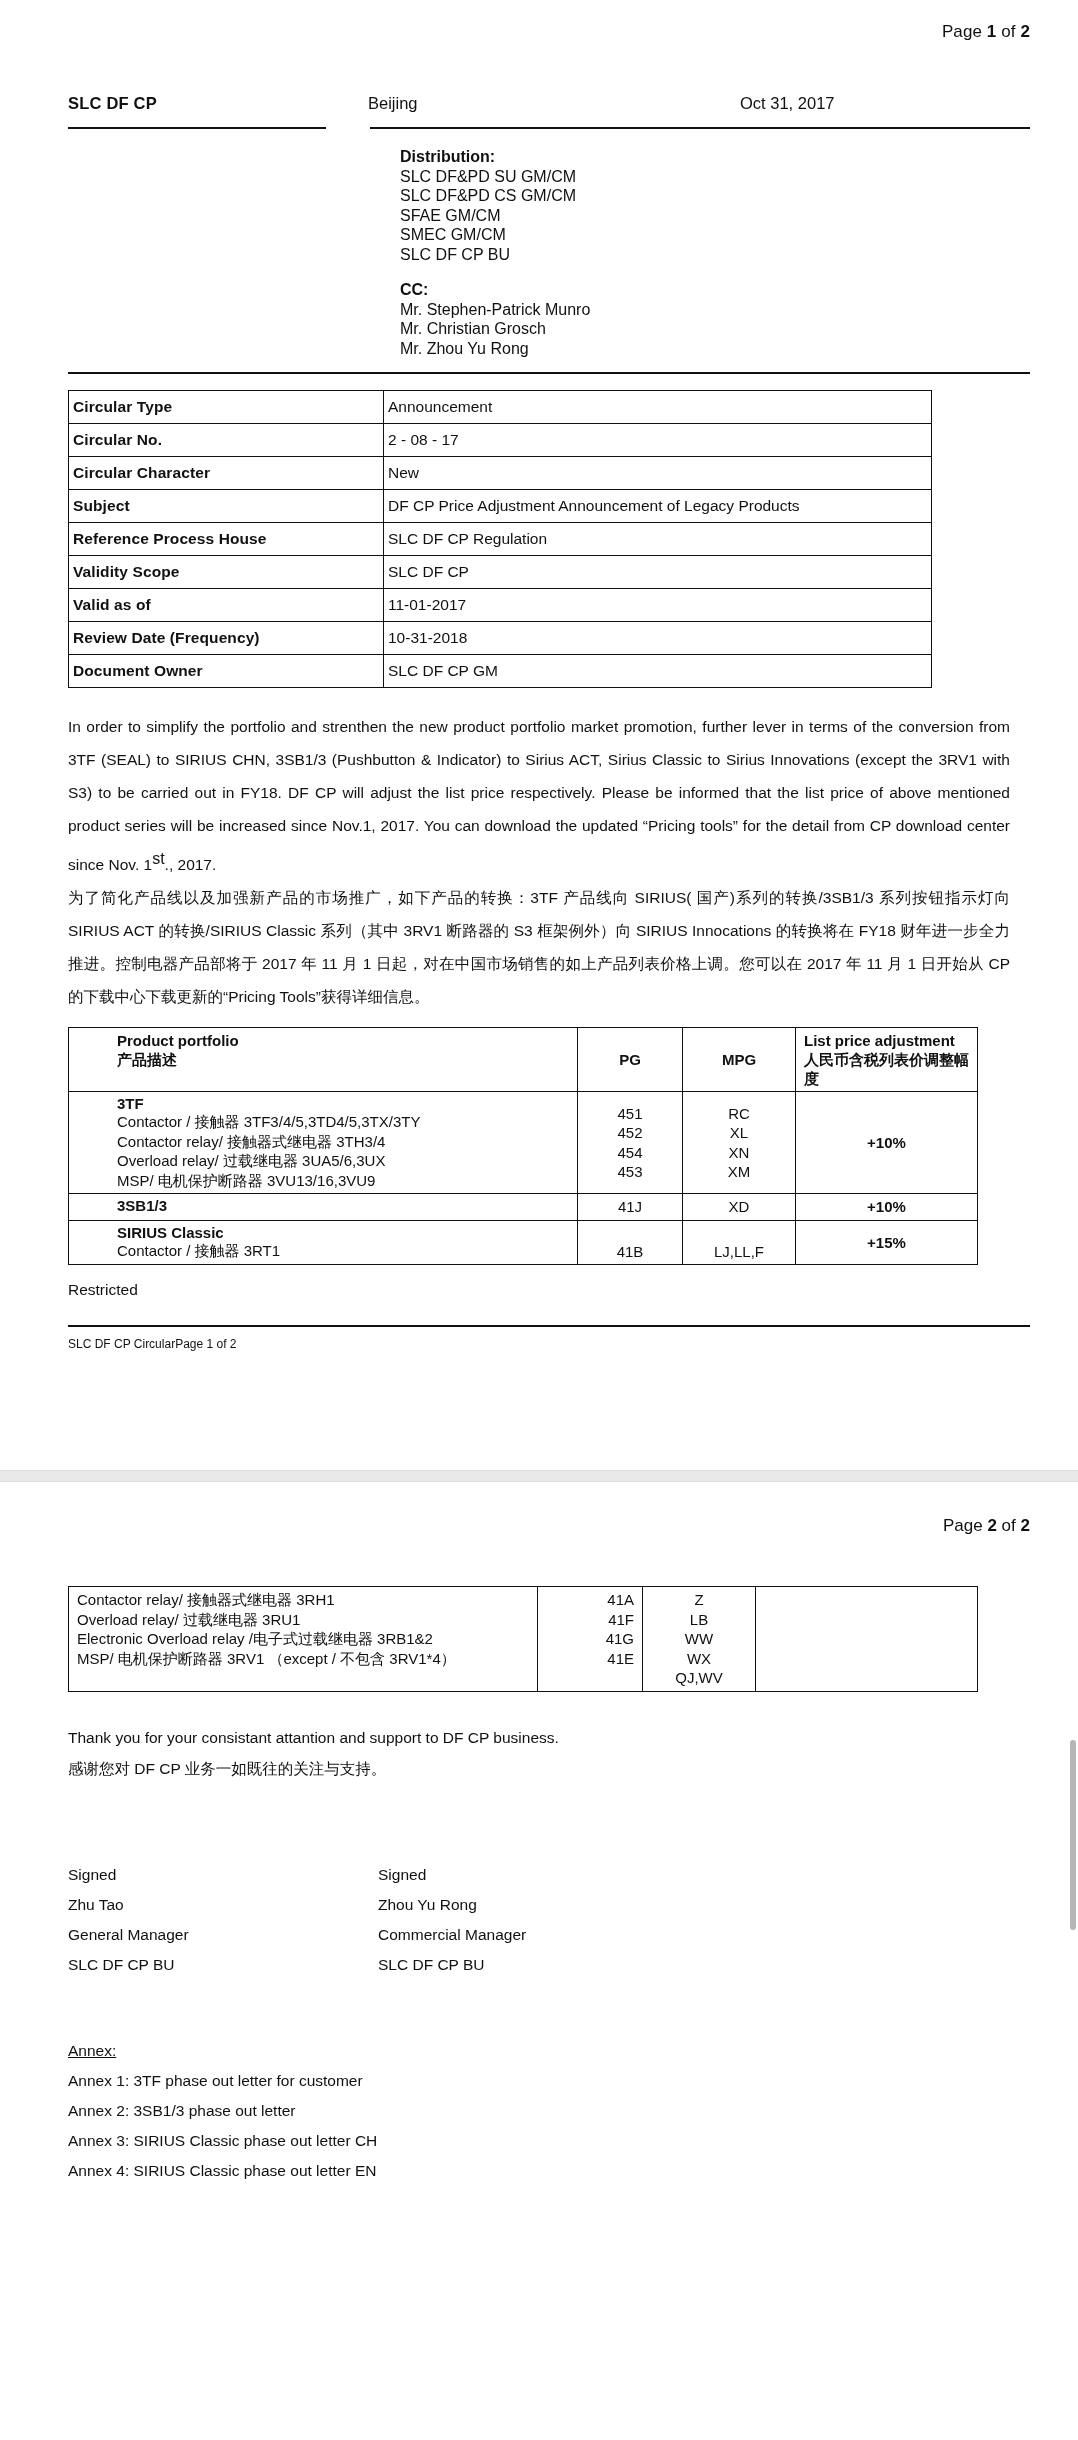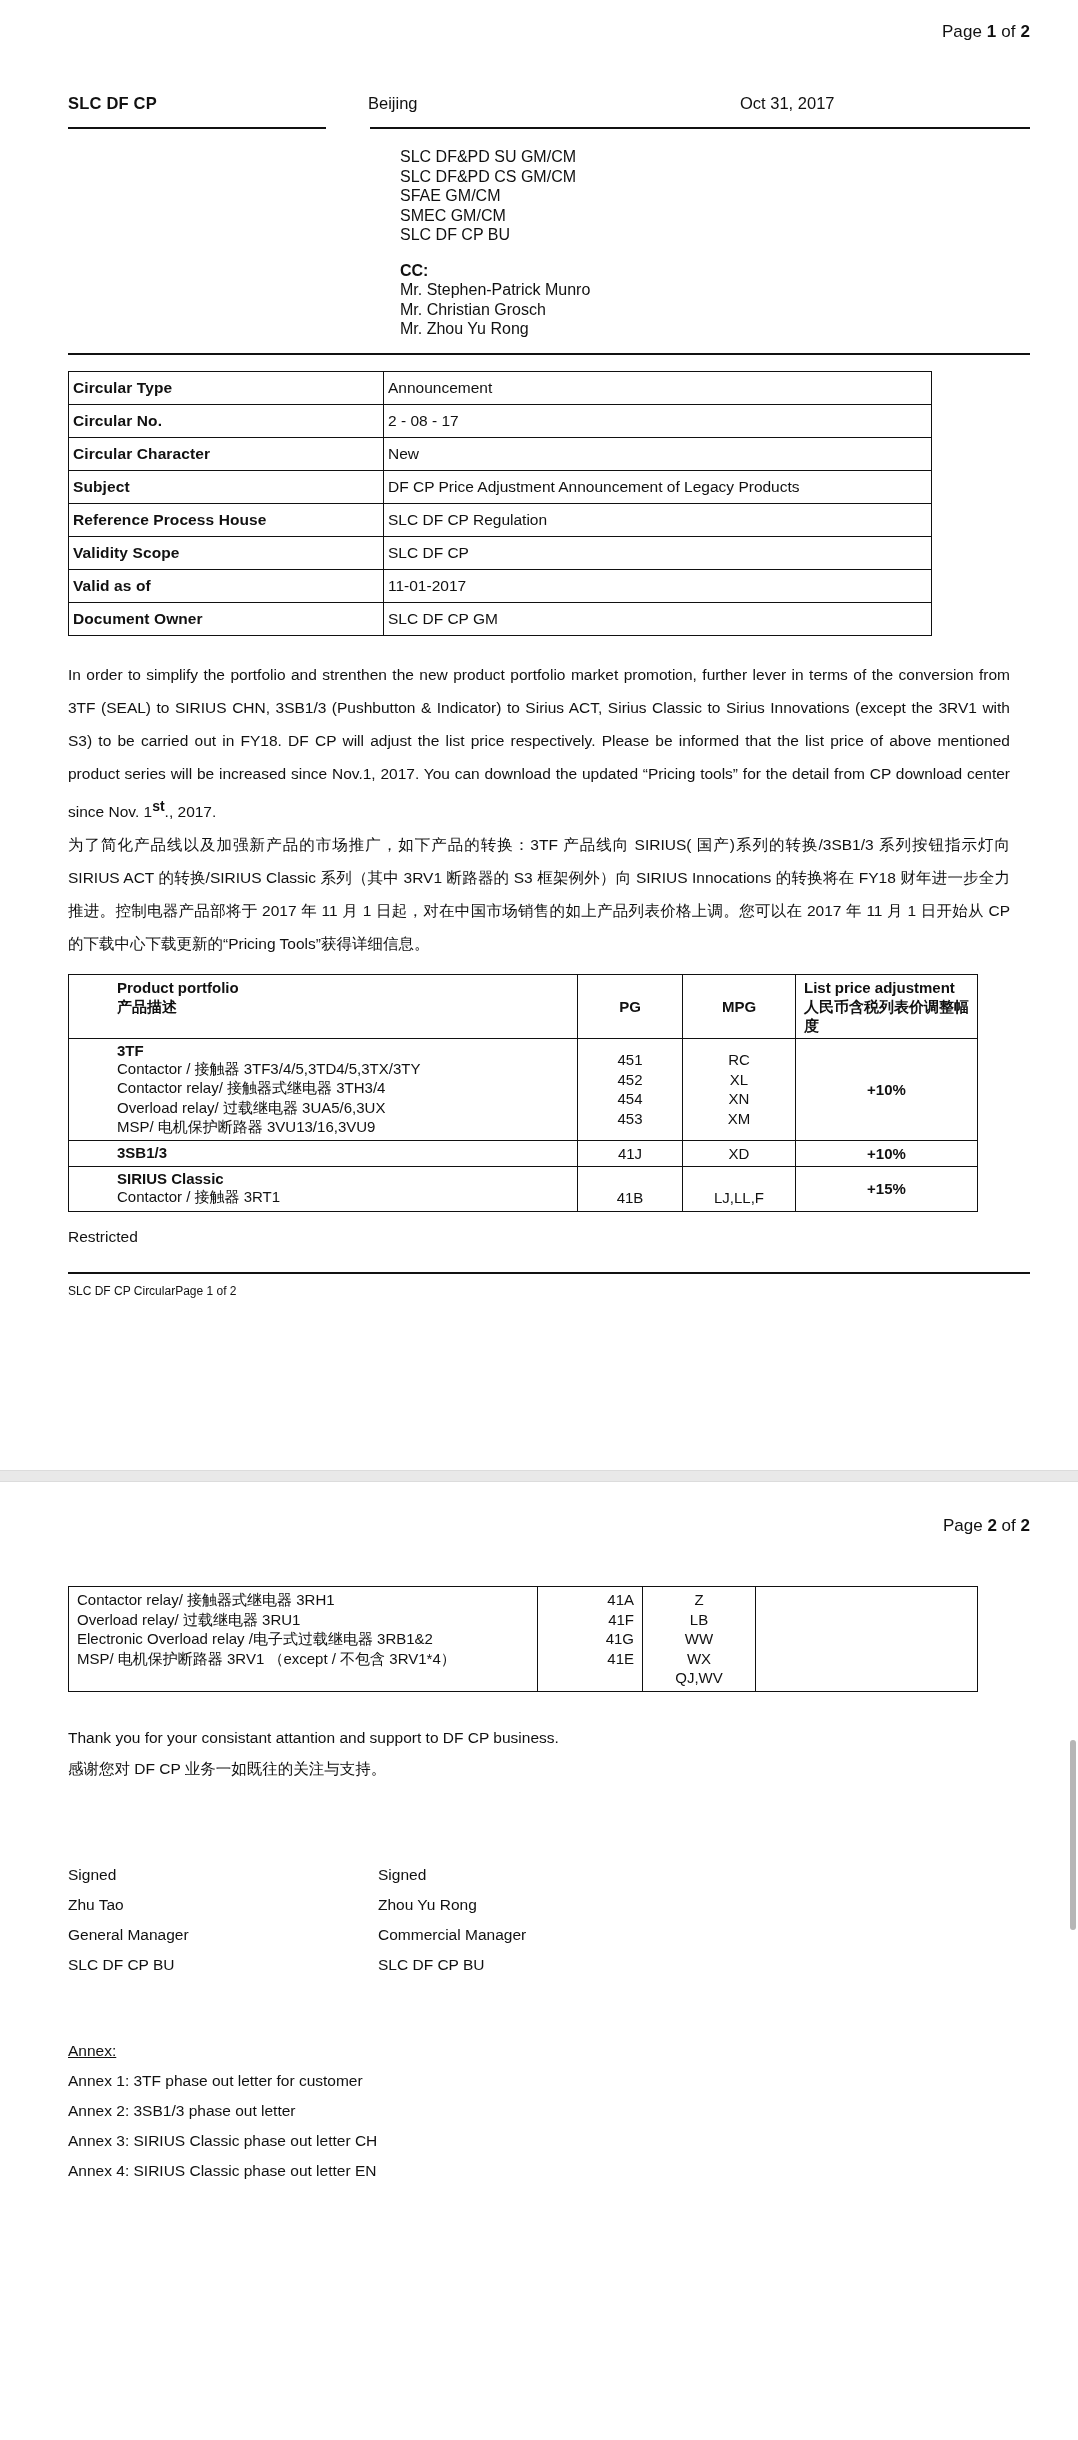--- a/index.html
+++ b/index.html
@@ -132,21 +132,21 @@
     line-height: 33px;
     text-align: justify;
   }
   .body-cn {
     margin: 0 68px 0 68px;
     font-size: 15.5px;
     line-height: 33px;
     text-align: justify;
   }
   .body-cn p, .body-en p { margin: 0; }
-  sup { font-size: 14px; vertical-align: super; font-weight: bold; }
+  sup { font-size: 16px; vertical-align: super; }
 
   
   .prod-table {
     margin: 14px 0 0 68px;
     width: 910px;
     border-collapse: collapse;
     table-layout: fixed;
     font-size: 15px;
   }
   .prod-table td, .prod-table th {
@@ -274,20 +274,21 @@
       </div>
 
       <div class="rule-row">
         <div class="rule-left"></div>
         <div class="rule-spacer"></div>
         <div class="rule-right"></div>
       </div>
 
       <div class="dist-block">
         <div class="group">
+          <div class="hd">Distribution:</div>
           <div>SLC DF&amp;PD SU GM/CM</div>
           <div>SLC DF&amp;PD CS GM/CM</div>
           <div>SFAE GM/CM</div>
           <div>SMEC GM/CM</div>
           <div>SLC DF CP BU</div>
         </div>
         <div class="group">
           <div class="hd">CC:</div>
           <div>Mr. Stephen-Patrick Munro</div>
           <div>Mr. Christian Grosch</div>
@@ -319,20 +320,24 @@
             <td class="k">Reference Process House</td>
             <td class="v">SLC DF CP Regulation</td>
           </tr>
           <tr>
             <td class="k">Validity Scope</td>
             <td class="v">SLC DF CP</td>
           </tr>
           <tr>
             <td class="k">Valid as of</td>
             <td class="v">11-01-2017</td>
+          </tr>
+          <tr>
+            <td class="k">Review Date (Frequency)</td>
+            <td class="v">10-31-2018</td>
           </tr>
           <tr>
             <td class="k">Document Owner</td>
             <td class="v">SLC DF CP GM</td>
           </tr>
         </tbody>
       </table>
 
       <div class="body-en">
         <p><span>In order to simplify the portfolio and strenthen the new product portfolio market promotion, further lever in terms of the conversion from 3TF (SEAL) to SIRIUS CHN, 3SB1/3 (Pushbutton &amp; Indicator) to Sirius ACT, Sirius Classic to Sirius Innovations (except the 3RV1 with S3) to be carried out in FY18. DF CP will adjust the list price respectively. Please be informed that the list price of above mentioned  product  series will be increased since  Nov.1, 2017. You can download the updated “Pricing tools” for the detail from CP download center since Nov. 1</span><sup>st</sup><span>., 2017.</span></p>

